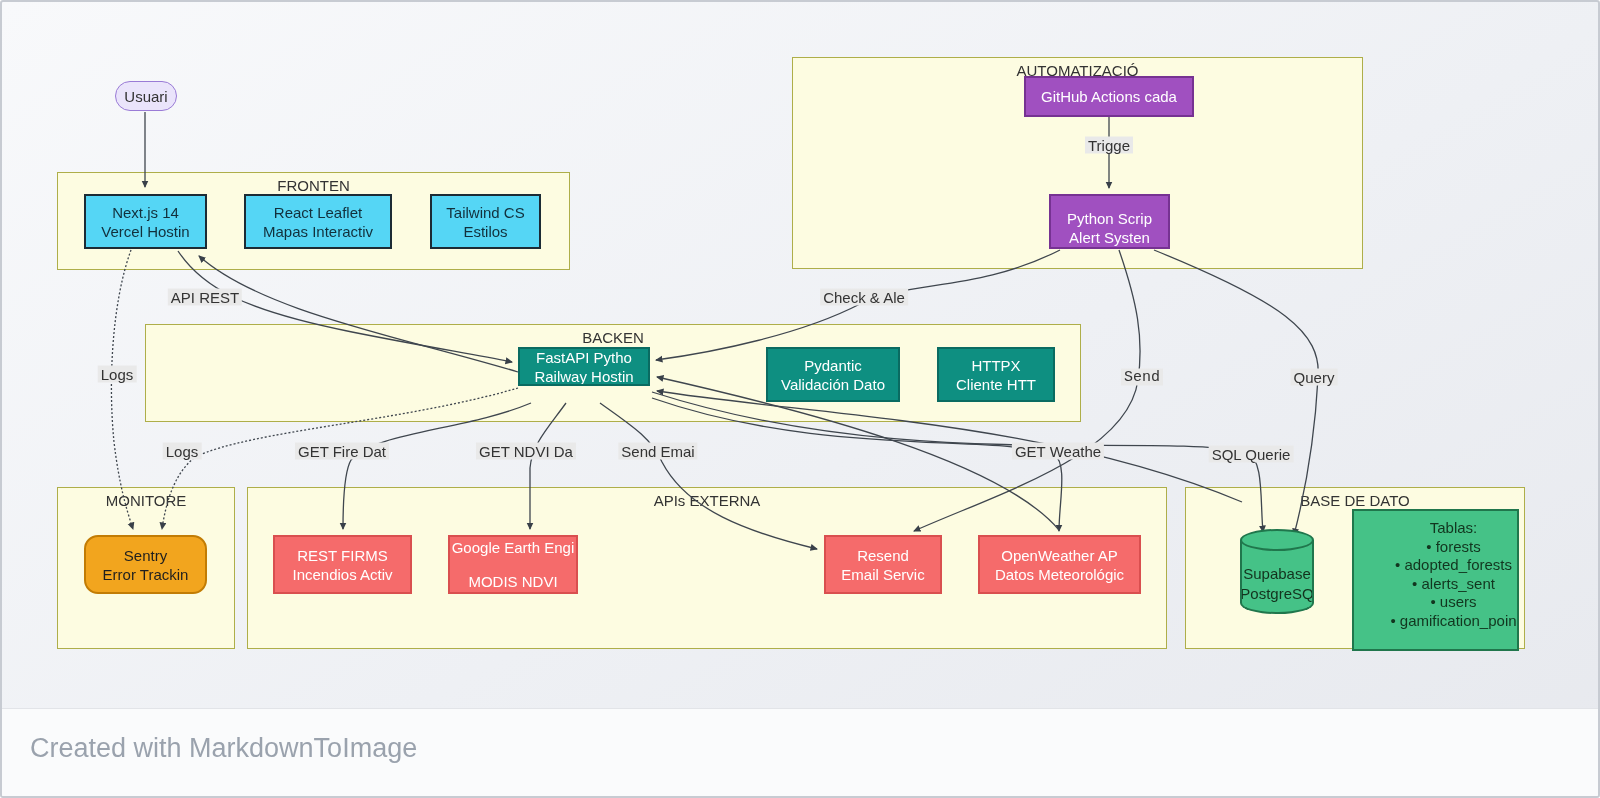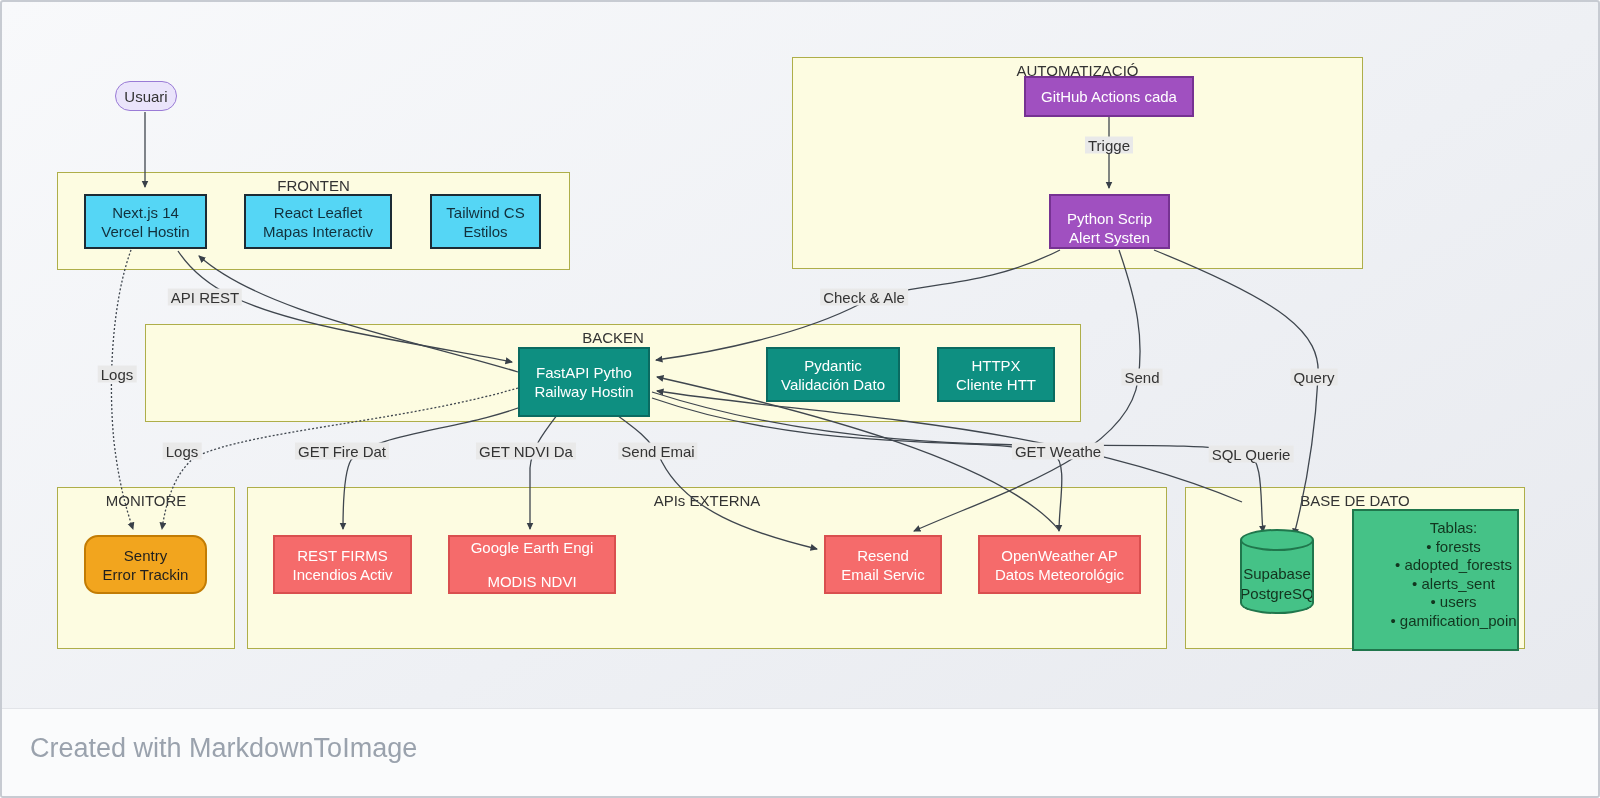--- a/index.html
+++ b/index.html
@@ -106,21 +106,21 @@
   </div>
 
   <div class="node rect purple" style="left:1022px;top:74px;width:170px;height:41px;">
     <span>GitHub Actions cada</span>
   </div>
   <div class="node rect purple" style="left:1047px;top:192px;width:121px;height:55px;justify-content:flex-end;">
     <span>Python Scrip</span>
     <span>Alert Systen</span>
   </div>
 
-  <div class="node rect teal" style="left:516px;top:345px;width:132px;height:70px;">
+  <div class="node rect teal" style="left:516px;top:345px;width:132px;height:39px;">
     <span>FastAPI Pytho</span>
     <span>Railway Hostin</span>
   </div>
   <div class="node rect teal" style="left:764px;top:345px;width:134px;height:55px;">
     <span>Pydantic</span>
     <span>Validación Dato</span>
   </div>
   <div class="node rect teal" style="left:935px;top:345px;width:118px;height:55px;">
     <span>HTTPX</span>
     <span>Cliente HTT</span>
@@ -128,21 +128,21 @@
 
   <div class="node rect orange" style="left:82px;top:533px;width:123px;height:59px;">
     <span>Sentry</span>
     <span>Error Trackin</span>
   </div>
 
   <div class="node rect red" style="left:271px;top:533px;width:139px;height:59px;">
     <span>REST FIRMS</span>
     <span>Incendios Activ</span>
   </div>
-  <div class="node rect red" style="left:446px;top:533px;width:168px;height:59px;gap:15px;">
+  <div class="node rect red" style="left:446px;top:533px;width:130px;height:59px;gap:15px;">
     <span>Google Earth Engi</span>
     <span>MODIS NDVI</span>
   </div>
   <div class="node rect red" style="left:822px;top:533px;width:118px;height:59px;">
     <span>Resend</span>
     <span>Email Servic</span>
   </div>
   <div class="node rect red" style="left:976px;top:533px;width:163px;height:59px;">
     <span>OpenWeather AP</span>
     <span>Datos Meteorológic</span>
@@ -162,21 +162,21 @@
     <span>• adopted_forests</span>
     <span>• alerts_sent</span>
     <span>• users</span>
     <span>• gamification_poin</span>
   </div>
 
   <div class="edge-label" style="left:1107px;top:143px;">Trigge</div>
   <div class="edge-label" style="left:203px;top:295px;">API REST</div>
   <div class="edge-label" style="left:862px;top:295px;">Check &amp; Ale</div>
   <div class="edge-label" style="left:115px;top:372px;">Logs</div>
-  <div class="edge-label" style="left:1140px;top:375px;">Send</div>
+  <div class="edge-label" style="left:1140px;top:375px;font-family:Liberation Mono, monospace;">Send</div>
   <div class="edge-label" style="left:1312px;top:375px;">Query</div>
   <div class="edge-label" style="left:180px;top:449px;">Logs</div>
   <div class="edge-label" style="left:340px;top:449px;">GET Fire Dat</div>
   <div class="edge-label" style="left:524px;top:449px;">GET NDVI Da</div>
   <div class="edge-label" style="left:656px;top:449px;">Send Emai</div>
   <div class="edge-label" style="left:1056px;top:449px;">GET Weathe</div>
   <div class="edge-label" style="left:1249px;top:452px;">SQL Querie</div>
 
   <div class="footer">
     <div class="footer-text">Created with MarkdownToImage</div>

